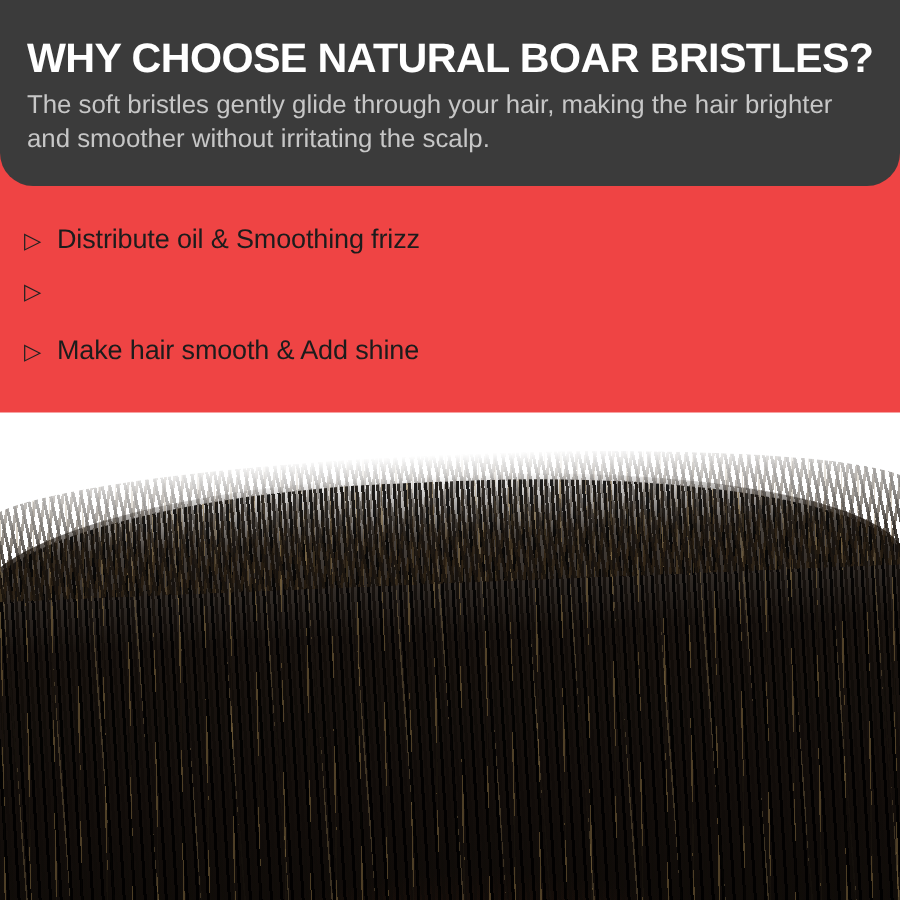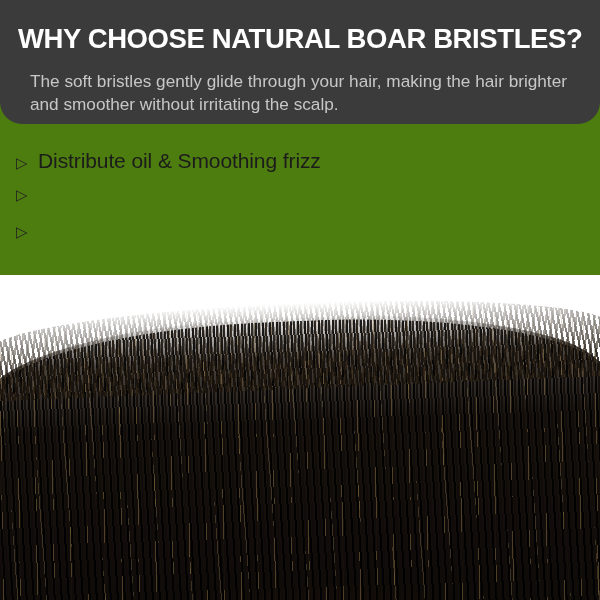--- a/index.html
+++ b/index.html
@@ -8,21 +8,21 @@
     background: #ffffff;
   }
   body {
     font-family: "Liberation Sans", sans-serif;
   }
   #page {
     position: relative;
     width: 600px;
     height: 600px;
     overflow: hidden;
-    background: #4d7c0f;
+    background: #ef4444;
   }
 
   
   .header-banner {
     position: absolute;
     left: 0;
     top: 0;
     width: 600px;
     height: 124px;
     background: #3b3b3b;
@@ -40,21 +40,21 @@
     letter-spacing: -0.4px;
     color: #ffffff;
     white-space: nowrap;
     line-height: 1.1;
   }
   .header-sub {
     position: absolute;
     left: 18px;
     top: 58px;
     width: 545px;
-    margin: 12px;
+    margin: 0;
     font-size: 17.2px;
     line-height: 23px;
     color: #c7c7c7;
     font-weight: normal;
   }
 
   
   .benefit-list {
     position: absolute;
     left: 16px;
@@ -71,21 +71,21 @@
     color: #1c1c1c;
   }
   .benefit-marker {
     font-size: 15px;
     line-height: 1;
     color: #222222;
     width: 22px;
     flex: 0 0 22px;
   }
   .benefit-text {
-    font-size: 21px;
+    font-size: 18px;
     line-height: 1;
     color: #1c1c1c;
     letter-spacing: -0.1px;
     white-space: nowrap;
   }
 
   
   .photo {
     position: absolute;
     left: 0;
@@ -182,20 +182,21 @@
   <ul class="benefit-list">
     <li class="benefit-item">
       <span class="benefit-marker">▷</span>
       <span class="benefit-text">Distribute oil &amp; Smoothing frizz</span>
     </li>
     <li class="benefit-item">
       <span class="benefit-marker">▷</span>
     </li>
     <li class="benefit-item">
       <span class="benefit-marker">▷</span>
+      <span class="benefit-text">Make hair smooth &amp; Add shine</span>
     </li>
   </ul>
 
   <div class="photo">
     <div class="bristles">
       <div class="bristle-mass"></div>
       <div class="bristle-strands"></div>
       <div class="bristle-tips"></div>
 
     </div>

